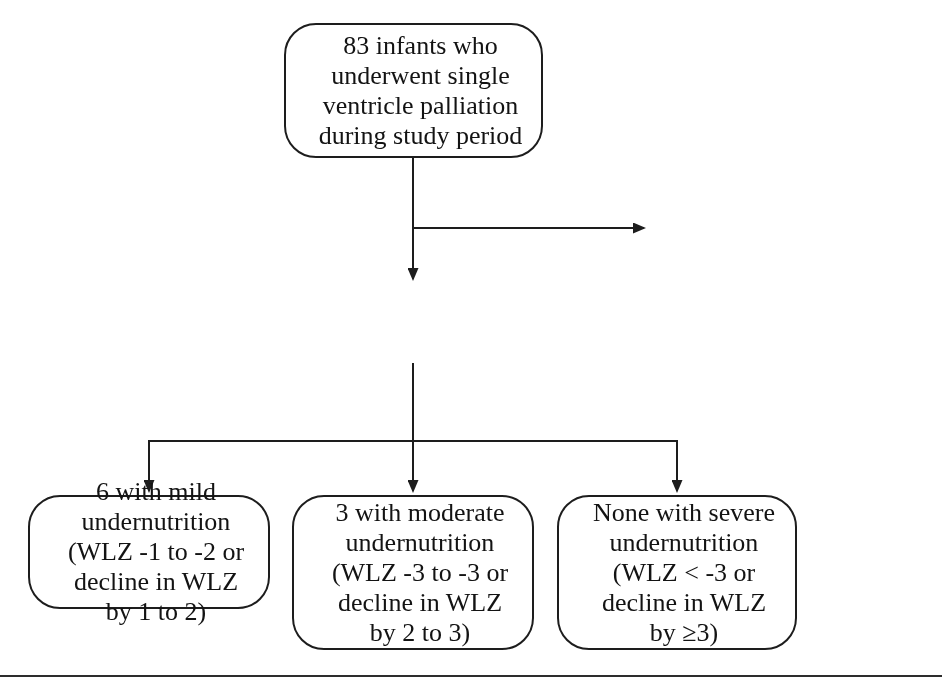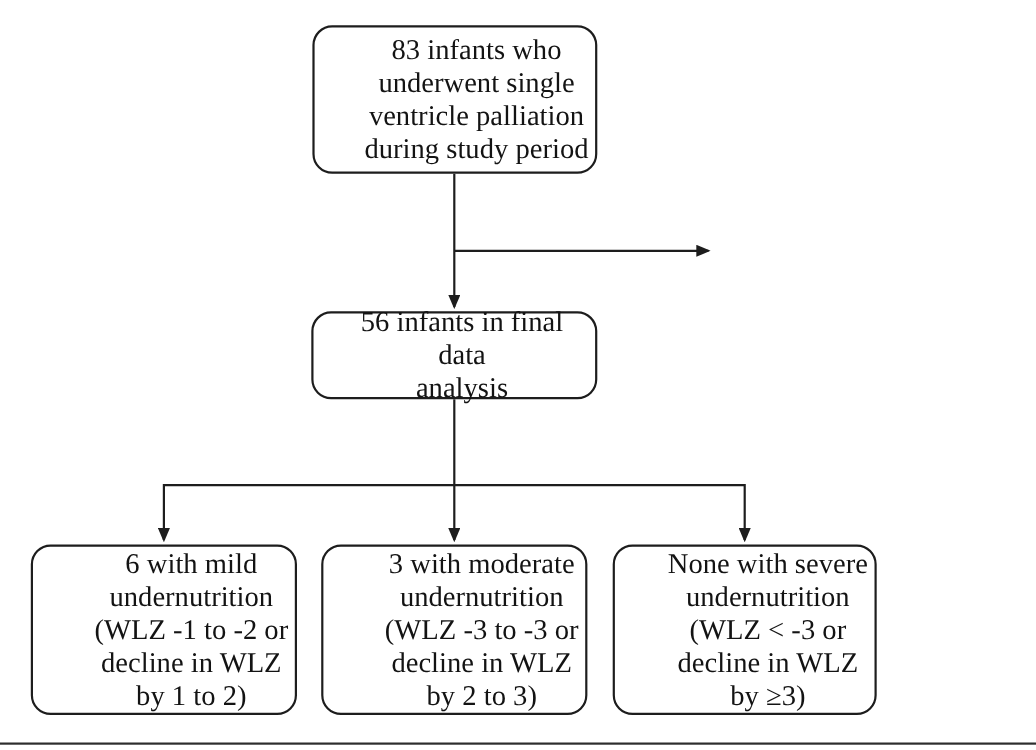--- a/index.html
+++ b/index.html
@@ -20,39 +20,39 @@
     left: 0;
     top: 0;
     width: 942px;
     height: 682px;
     pointer-events: none;
   }
   .node {
     position: absolute;
     box-sizing: border-box;
     border: 2px solid #1d1d1d;
-    border-radius: 18px;
+    border-radius: 32px;
     background: #ffffff;
     display: flex;
     align-items: center;
-    justify-content: flex-end;
+    justify-content: center;
     text-align: center;
     padding-left: 14px;
   }
   .node .label {
     white-space: pre-line;
     font-size: 26px;
     line-height: 30px;
     color: #131313;
     padding: 0 6px;
   }
   .node-enrolled  { left: 284px; top: 23px;  width: 259px; height: 135px; }
   .node-excluded  { left: 648px; top: 146px; width: 262px; height: 166px; }
   .node-final     { left: 283px; top: 283px; width: 260px; height: 80px; }
-  .node-mild      { left: 28px;  top: 495px; width: 242px; height: 155px; }
+  .node-mild      { left: 28px;  top: 495px; width: 242px; height: 114px; }
   .node-moderate  { left: 292px; top: 495px; width: 242px; height: 155px; }
   .node-severe    { left: 557px; top: 495px; width: 240px; height: 155px; }
   .bottom-rule {
     position: absolute;
     left: 0;
     top: 675px;
     width: 942px;
     height: 2px;
     background: #2d2d2d;
   }
@@ -83,24 +83,20 @@
   </svg>
 
   <div class="node node-enrolled">
     <div class="label">83 infants who
 underwent single
 ventricle palliation
 during study period</div>
   </div>
 
 
-  <div class="node node-final">
-    <div class="label">56 infants in final data
-analysis</div>
-  </div>
 
   <div class="node node-mild">
     <div class="label">6 with mild
 undernutrition
 (WLZ -1 to -2 or
 decline in WLZ
 by 1 to 2)</div>
   </div>
 
   <div class="node node-moderate">

